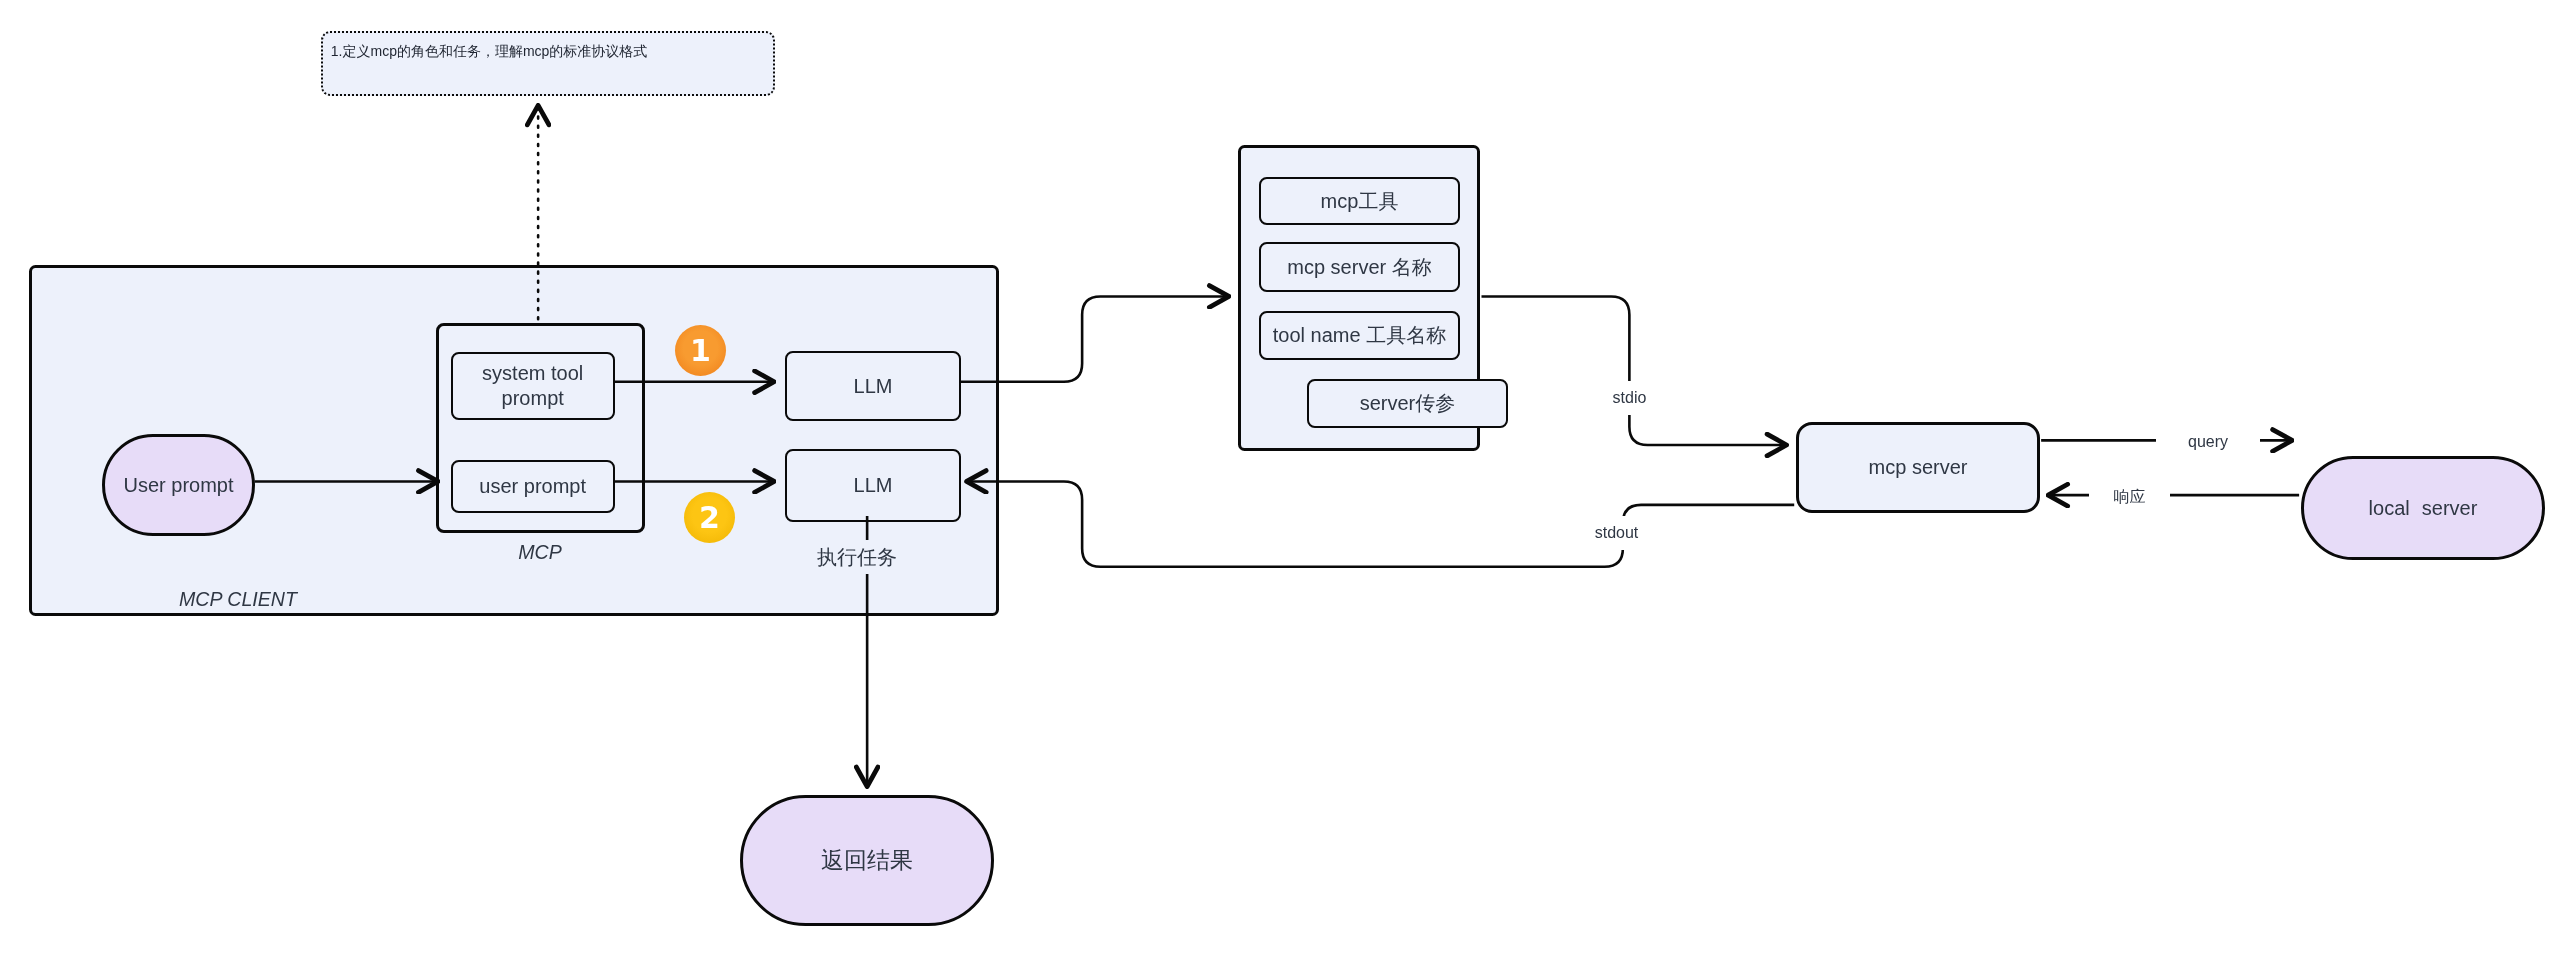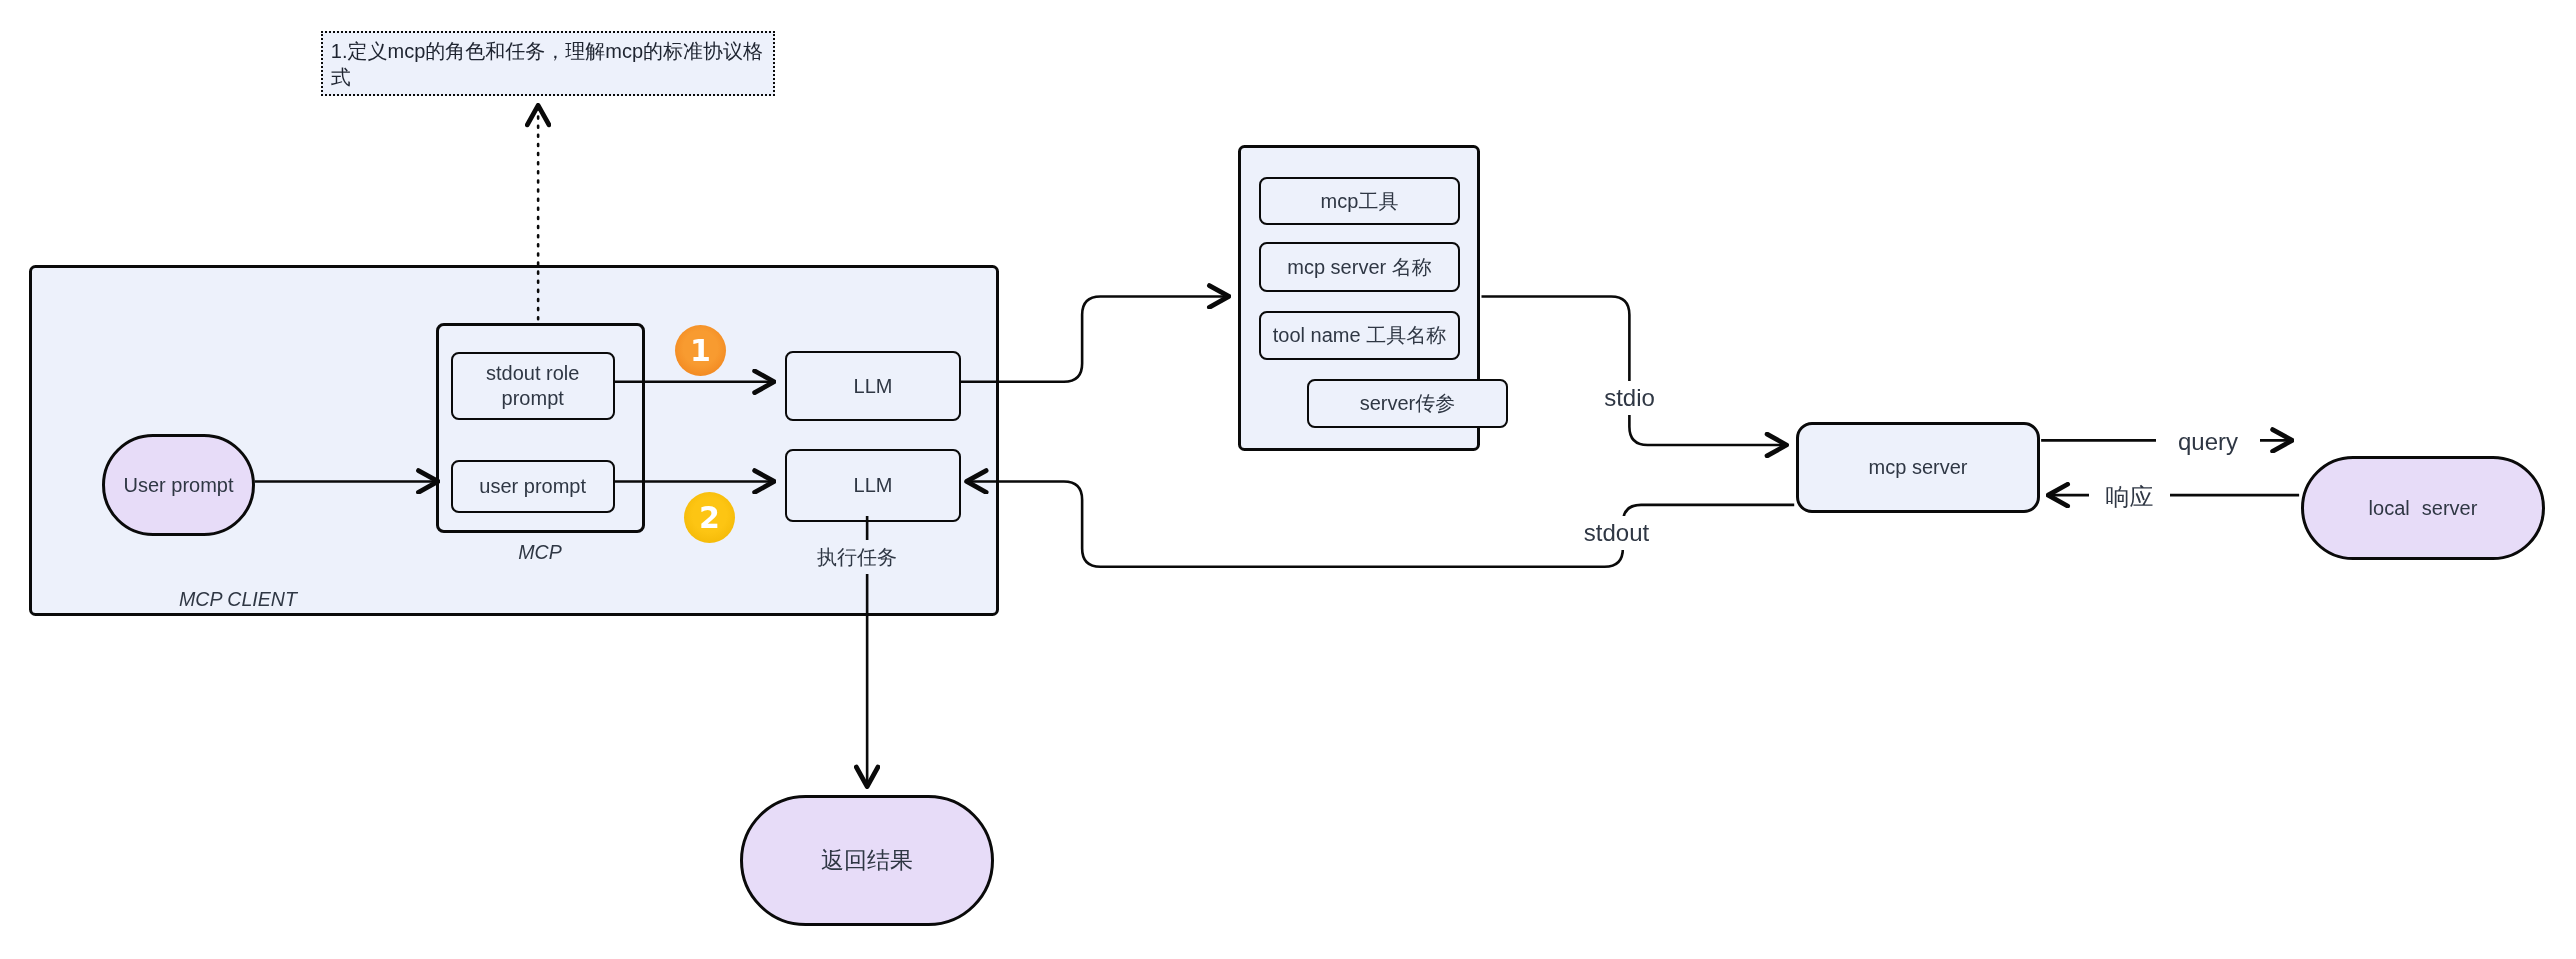--- a/index.html
+++ b/index.html
@@ -9,26 +9,26 @@
   }
   .node{
     position:absolute;box-sizing:border-box;background:#edf1fb;border:3.3px solid #0a0a0a;
     display:flex;align-items:center;justify-content:center;text-align:center;
     color:#2f3744;font-size:20px;line-height:1.25;
   }
   .inner{border-width:2.6px;border-radius:7.8px;}
   .pill{border-radius:651px;background:#e7dcf8;}
   .note{
     position:absolute;box-sizing:border-box;left:321px;top:31px;width:454px;height:65px;
-    background:#edf1fb;border:2px dotted #0a0a0a;border-radius:0;
-    padding:5.2px 7.8px;font-size:20px;line-height:26px;color:#1e2430;text-align:left;
+    background:#edf1fb;border:2px dotted #0a0a0a;border-radius:9px;
+    padding:5.2px 7.8px;font-size:14px;line-height:26px;color:#1e2430;text-align:left;
   }
   .linelabel{
     position:absolute;display:flex;align-items:center;justify-content:center;
-    background:#ffffff;color:#2f3744;font-size:24px;
+    background:#ffffff;color:#2f3744;font-size:16px;
   }
   .badge{
     position:absolute;width:51px;height:51px;border-radius:50%;
     display:flex;align-items:center;justify-content:center;
     color:#ffffff;font-size:30px;font-weight:bold;font-family:"DejaVu Sans",sans-serif;
   }
   #badge1{background:radial-gradient(circle at 50% 45%, #f89b30 45%, #ee7d17 100%);}
   #badge2{background:radial-gradient(circle at 50% 45%, #fdc513 45%, #eeb200 100%);}
   svg#wires{position:absolute;left:0;top:0;pointer-events:none;}
   .caption{position:absolute;display:flex;align-items:center;justify-content:center;font-size:19.6px;color:#2f3744;font-style:italic;}
@@ -44,21 +44,21 @@
 
   <div class="node" style="left:29px;top:265px;width:970px;height:351px;border-radius:6.5px;justify-content:flex-start;align-items:flex-start;">
     <div class="caption" style="left:108px;top:317px;width:196px;height:29px;">MCP CLIENT</div>
 
     <div class="node pill" style="left:70px;top:166px;width:153px;height:102px;">
       <span>User prompt</span>
     </div>
 
     <div class="node" style="left:404px;top:55px;width:209px;height:210px;border-radius:7.8px;">
       <div class="node inner" style="left:11.7px;top:26px;width:164px;height:68px;padding:0 22px;">
-        <span>stdout role prompt</span>
+        <span>system tool prompt</span>
       </div>
       <div class="node inner" style="left:11.7px;top:134px;width:164px;height:53px;">
         <span>user prompt</span>
       </div>
     </div>
     <div class="caption" style="left:469px;top:270px;width:78px;height:29px;">MCP</div>
 
     <div class="node inner" style="left:753px;top:83px;width:176px;height:70px;">
       <span>LLM</span>
     </div>

